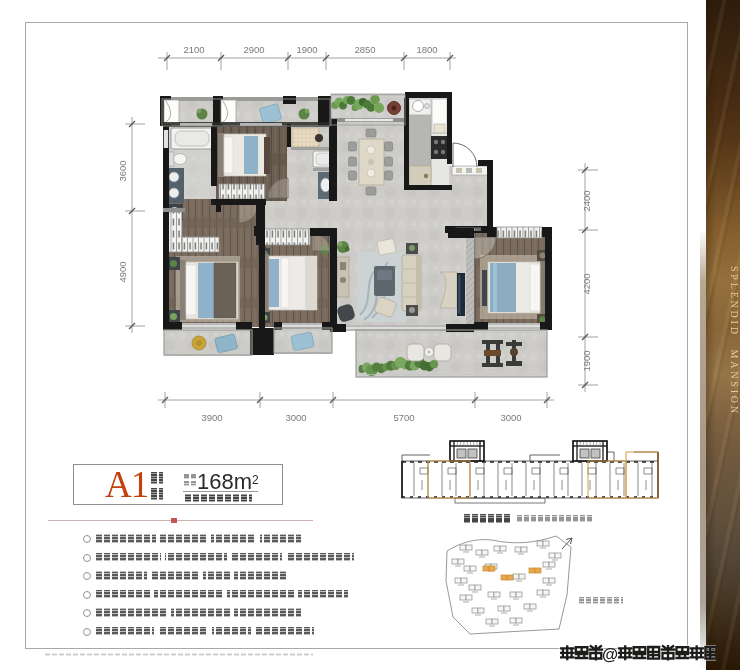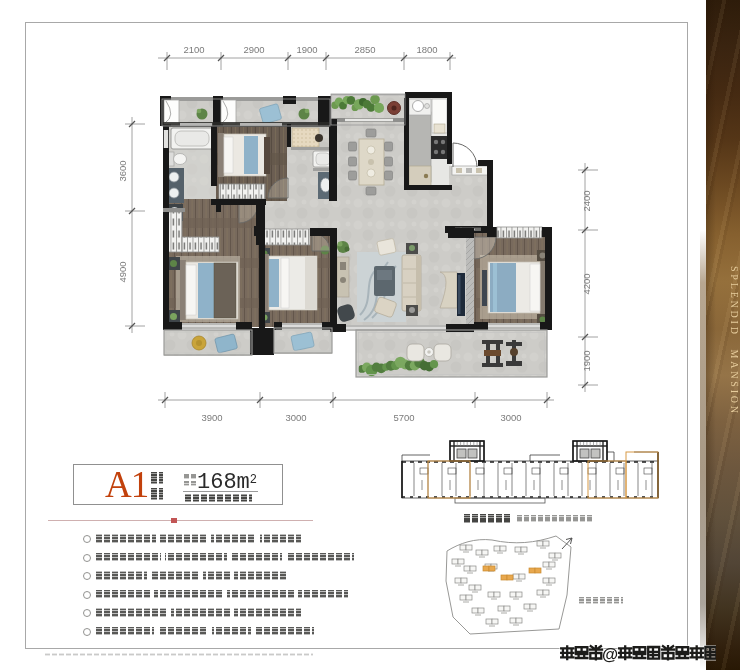--- a/index.html
+++ b/index.html
@@ -566,21 +566,21 @@
 <div class="abs" style="left:73px;top:464px;width:208px;height:39px;border:1px solid #909090;"></div>
 
 <div class="abs" style="left:105px;top:466px;width:80px;height:40px;font-family:'Liberation Serif',serif;font-size:37px;line-height:37px;color:#c2410c;letter-spacing:-1px;">A1</div>
 
 <div class="abs zhb" style="left:151px;top:472px;width:11.5px;height:11.5px;"></div>
 <div class="abs zhb" style="left:151px;top:488px;width:11.5px;height:11.5px;"></div>
 
 <div class="abs zhl" style="left:184px;top:474px;width:12px;height:4.6px;"></div>
 <div class="abs zhl" style="left:184px;top:481px;width:12px;height:4.6px;"></div>
 
-<div class="abs" style="left:197px;top:469px;width:80px;height:24px;font-family:Liberation Mono, monospace;font-size:22px;line-height:22px;color:#2a2a2a;">168m<span style="font-size:12px;vertical-align:5px;">2</span></div>
+<div class="abs" style="left:197px;top:469px;width:80px;height:24px;font-family:Liberation Sans, sans-serif;font-size:22px;line-height:22px;color:#2a2a2a;">168m<span style="font-size:12px;vertical-align:5px;">2</span></div>
 
 <div class="abs" style="left:183px;top:491px;width:75px;height:1px;background:#9a9a9a;"></div>
 
 <div class="abs zhb" style="left:185px;top:493.5px;width:67px;height:8.8px;"></div>
 
 <div class="abs" style="left:48px;top:520px;width:265px;height:1px;background:#cfb0b0;"></div>
 
 <div class="abs" style="left:171px;top:517.5px;width:5.5px;height:5.5px;background:#c25555;"></div>
 
 <div class="abs" style="left:83px;top:535.3px;width:6px;height:6px;border:1.3px solid #929290;border-radius:50%;"></div>

